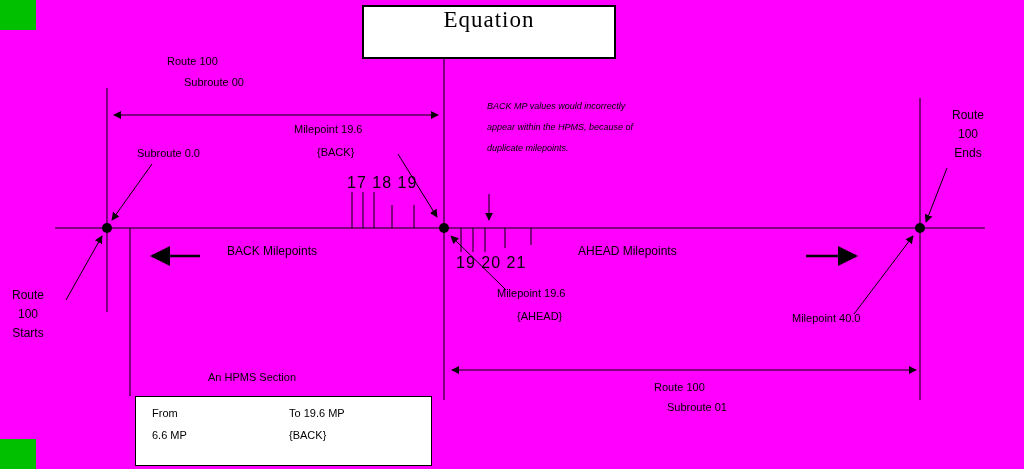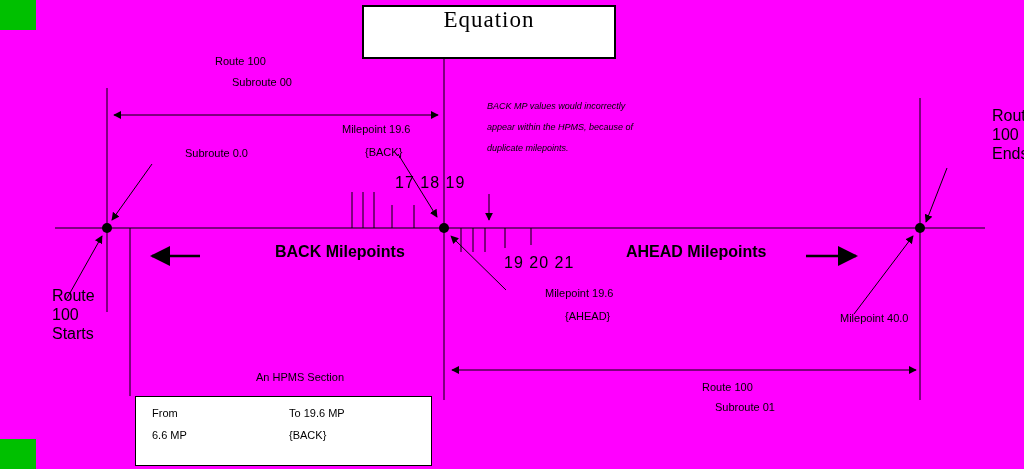--- a/index.html
+++ b/index.html
@@ -8,24 +8,24 @@
     background:var(--bg,#FF00FF);
     font-family:"Liberation Sans",sans-serif;color:var(--ink,#000);
   }
   .corner{position:absolute;left:0;width:36px;height:30px;background:var(--corner,#00C000);}
   .corner.top{top:0;}
   .corner.bottom{top:439px;}
   svg.lines{position:absolute;left:0;top:0;}
   svg.lines line{stroke:var(--ink,#000);}
   svg.lines .dot{fill:var(--ink,#000);}
   svg.lines marker path{fill:var(--ink,#000);}
-  .lbl{position:absolute;font-size:11px;line-height:13px;white-space:nowrap;margin-left:48px;}
-  .lbl.bold{font-weight:bold;font-size:16px;}
+  .lbl{position:absolute;font-size:11px;line-height:13px;white-space:nowrap;}
+  .lbl.bold{font-weight:normal;font-size:12px;}
   .lbl.small{font-size:16px;letter-spacing:1px;}
-  .lbl.stack{text-align:left;width:48px;line-height:19px;font-size:16px;}
+  .lbl.stack{text-align:center;width:48px;line-height:19px;font-size:12px;}
   .note{position:absolute;left:487px;top:96px;width:160px;font-size:9px;line-height:21px;font-style:italic;}
   .note span{display:block;white-space:nowrap;}
   .eq-box{
     position:absolute;left:362px;top:5px;width:250px;height:50px;
     background:var(--panel,#fff);border:2px solid var(--ink,#000);
     display:flex;align-items:flex-start;justify-content:center;
     font-family:"Liberation Serif",serif;font-size:23px;letter-spacing:1px;
   }
   .section-box{
     position:absolute;left:135px;top:396px;width:295px;height:68px;

